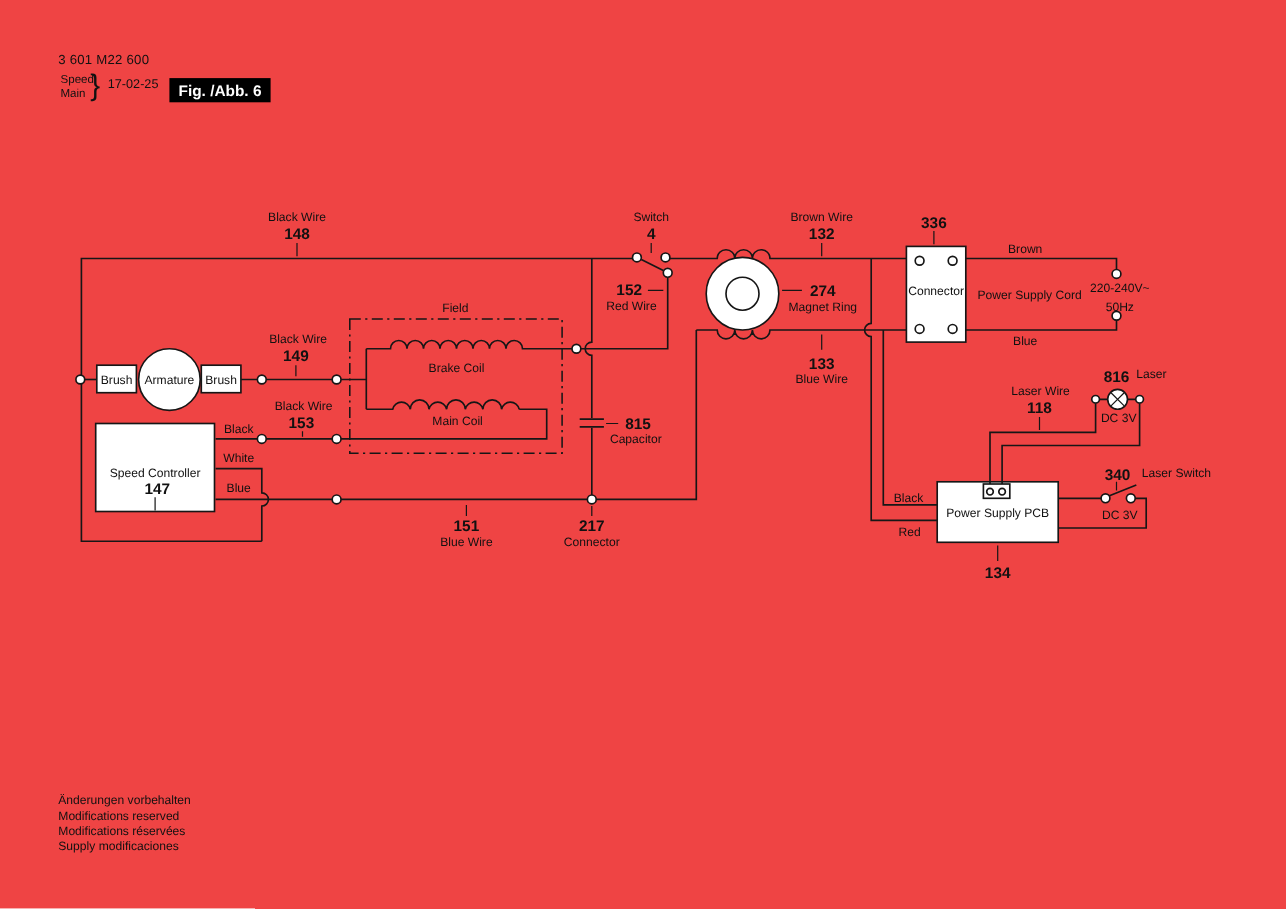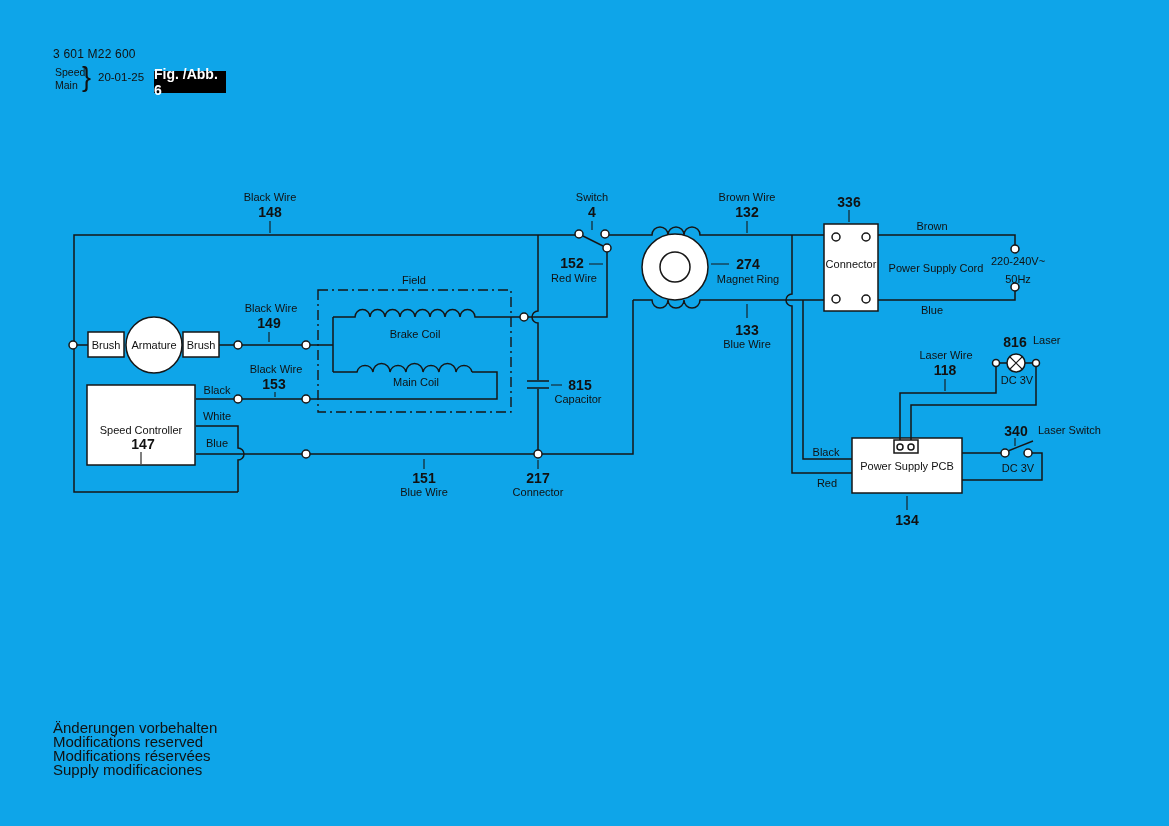--- a/index.html
+++ b/index.html
@@ -1,25 +1,25 @@
 <!DOCTYPE html>
 <html><head>
 <meta charset="utf-8">
 <style>
   html,body{margin:0;padding:0;background:#fff;}
-  .page{position:relative;width:1169px;height:826px;background:#0ea5e9;overflow:hidden;
+  .page{position:relative;width:1169px;height:826px;background:#ef4444;overflow:hidden;
         font-family:"Liberation Sans",sans-serif;color:#111;}
   .abs{position:absolute;}
   .part-number{left:53px;top:47px;font-size:12px;letter-spacing:.2px;}
   .stand-issue{left:55px;top:66px;font-size:10.5px;line-height:12.5px;}
   .brace{left:82px;top:62px;font-size:27px;font-weight:400;}
   .date{left:98px;top:71px;font-size:11.5px;}
-  .figbox{left:154px;top:71px;width:72px;height:22px;background:#000;color:#fff;
+  .figbox{left:154px;top:71px;width:92px;height:22px;background:#000;color:#fff;
           font-size:14px;font-weight:bold;display:flex;align-items:center;justify-content:center;}
-  .footer{left:53px;top:721px;font-size:15px;line-height:14px;}
+  .footer{left:53px;top:721px;font-size:11px;line-height:14px;}
   svg{position:absolute;left:0;top:0;}
   .w{fill:none;stroke:#161616;stroke-width:1.5;}
   .thin{fill:none;stroke:#161616;stroke-width:1.1;}
   .box{fill:#fff;stroke:#161616;stroke-width:1.5;}
   .dashbox{fill:none;stroke:#161616;stroke-width:1.4;stroke-dasharray:10 4 2 4;}
   .term{fill:#fff;stroke:#161616;stroke-width:1.5;}
   text{fill:#111;font-family:"Liberation Sans",sans-serif;}
   .lbl{font-size:11px;}
   .ref{font-size:14px;font-weight:bold;}
 </style>
@@ -27,21 +27,21 @@
 <body>
 
 <div class="page">
 
   <div class="abs part-number">3 601 M22 600</div>
   <div class="abs stand-issue">
     <div>Speed</div>
     <div>Main</div>
   </div>
   <div class="abs brace">}</div>
-  <div class="abs date">20-01-25</div>
+  <div class="abs date">17-02-25</div>
   <div class="abs figbox">Fig. /Abb. 6</div>
 
   <svg width="1169" height="826" viewBox="0 0 1169 826">
 
     <g>
       <circle class="box" cx="675" cy="267" r="33"></circle>
       <circle class="w" cx="675" cy="267" r="15"></circle>
     </g>
 
     <g>

